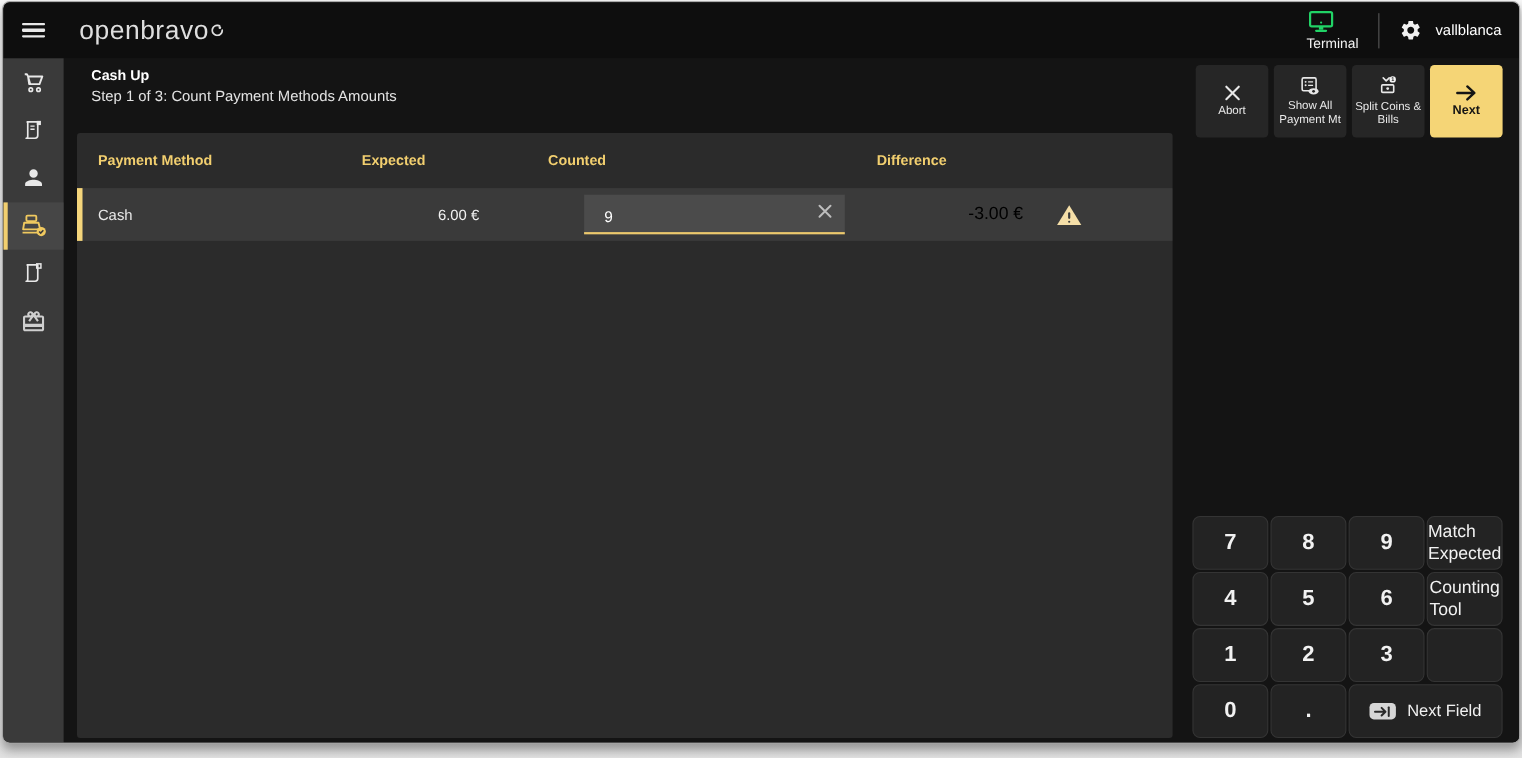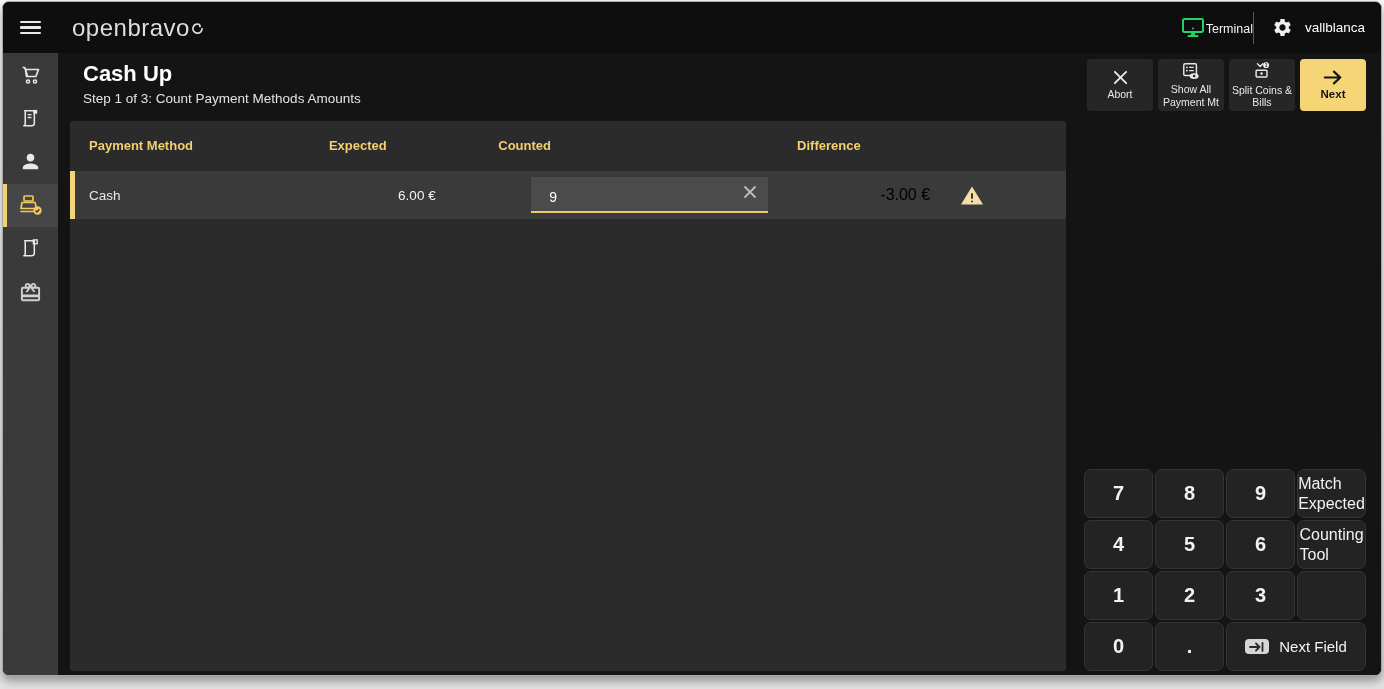--- a/index.html
+++ b/index.html
@@ -13,42 +13,42 @@
   }
 
   
   .topbar { position:absolute; left:0; top:0; right:0; height:51px; background:#0e0e0e; display:flex; align-items:center; }
   .hamburger { width:55px; height:51px; display:flex; align-items:center; justify-content:center; cursor:pointer; }
   .hamburger .bars { width:21px; }
   .hamburger .bars div { height:2.5px; background:#e8e8e8; margin:3px 0; border-radius:1px; }
   .logo { margin-left:14px; color:#dedede; font-size:24px; letter-spacing:.5px; font-weight:400; position:relative; }
   .logo .mark { position:absolute; right:-13px; top:-2px; }
   .topbar-right { margin-left:auto; display:flex; align-items:center; padding-right:16px; }
-  .terminal-widget { display:flex; flex-direction:row; align-items:center; cursor:pointer; }
+  .terminal-widget { display:flex; flex-direction:column; margin-right:18px; cursor:pointer; }
   .terminal-widget .lbl { color:#f2f2f2; font-size:12.5px; margin-top:2px; }
   .tb-divider { width:1px; height:32px; background:#585858; margin-right:18px; }
   .gear-btn { margin-right:12px; cursor:pointer; display:flex; align-items:center; }
   .username { color:#ffffff; font-size:13.5px; }
 
   
   .sidebar { position:absolute; left:0; top:51px; bottom:0; width:55px; background:#3a3a3a; }
   .side-item { position:relative; width:55px; height:43.5px; display:flex; align-items:center; justify-content:center; cursor:pointer; }
   .side-item.active { background:#464646; }
   .side-item.active .abar { position:absolute; left:0; top:0; bottom:0; width:4px; background:#f2cf6f; }
 
   
   .main { position:absolute; left:55px; top:51px; right:0; bottom:0; background:#141414; }
 
   .page-header { position:absolute; left:25px; top:8px; }
-  .page-title { color:#ffffff; font-size:22px; font-weight:bold; }
+  .page-title { color:#ffffff; font-size:13px; font-weight:bold; }
   .page-subtitle { color:#e3e3e3; font-size:13.5px; margin-top:4px; }
 
   
   .action-bar { position:absolute; top:6px; right:15px; display:grid; grid-template-columns:repeat(4,66px); gap:5px; }
-  .abtn { height:52px; background:#262626; border-radius:4px; display:flex; flex-direction:column; align-items:center; justify-content:center; cursor:pointer; color:#e8e8e8; }
+  .abtn { height:66px; background:#262626; border-radius:4px; display:flex; flex-direction:column; align-items:center; justify-content:center; cursor:pointer; color:#e8e8e8; }
   .abtn .albl { font-size:10.5px; line-height:1.15; text-align:center; margin-top:2px; }
   .abtn.primary { background:#f5d576; color:#141414; }
   .abtn.primary .albl { font-size:11.5px; font-weight:bold; }
 
   
   .cash-table { position:absolute; left:12px; top:68px; width:996px; bottom:4px; background:#2b2b2b; border-radius:3px; overflow:hidden; }
   .t-head { display:grid; grid-template-columns:26% 17% 30% 27%; height:49px; align-items:center; color:#f2cf6f; font-size:13px; font-weight:bold; }
   .t-head .c1 { padding-left:19px; }
   .t-head .cc { }
   .t-row { display:grid; grid-template-columns:26% 17% 30% 27%; height:48px; align-items:center; background:#3a3a3a; border-left:5px solid #f5d57b; margin-top:1px; }

